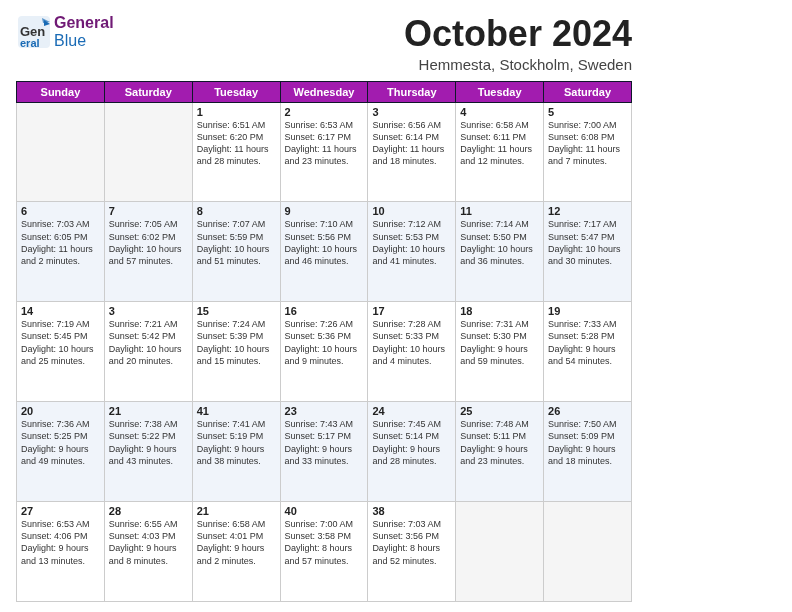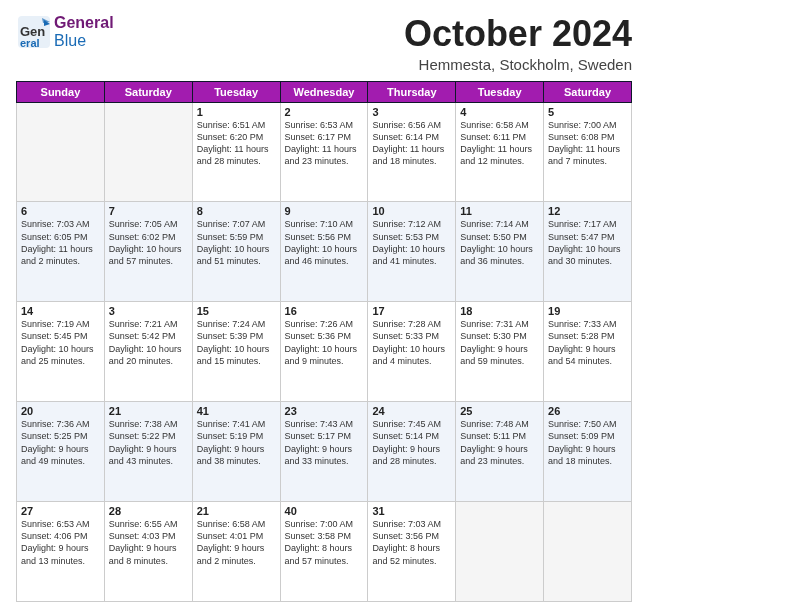--- a/index.html
+++ b/index.html
@@ -165,20 +165,20 @@
             <td><span class="day-num">23</span><span class="day-info">Sunrise: 7:43 AM<br>Sunset: 5:17 PM<br>Daylight: 9 hours and 33 minutes.</span></td>
             <td><span class="day-num">24</span><span class="day-info">Sunrise: 7:45 AM<br>Sunset: 5:14 PM<br>Daylight: 9 hours and 28 minutes.</span></td>
             <td><span class="day-num">25</span><span class="day-info">Sunrise: 7:48 AM<br>Sunset: 5:11 PM<br>Daylight: 9 hours and 23 minutes.</span></td>
             <td><span class="day-num">26</span><span class="day-info">Sunrise: 7:50 AM<br>Sunset: 5:09 PM<br>Daylight: 9 hours and 18 minutes.</span></td>
           </tr>
           <tr>
             <td><span class="day-num">27</span><span class="day-info">Sunrise: 6:53 AM<br>Sunset: 4:06 PM<br>Daylight: 9 hours and 13 minutes.</span></td>
             <td><span class="day-num">28</span><span class="day-info">Sunrise: 6:55 AM<br>Sunset: 4:03 PM<br>Daylight: 9 hours and 8 minutes.</span></td>
             <td><span class="day-num">21</span><span class="day-info">Sunrise: 6:58 AM<br>Sunset: 4:01 PM<br>Daylight: 9 hours and 2 minutes.</span></td>
             <td><span class="day-num">40</span><span class="day-info">Sunrise: 7:00 AM<br>Sunset: 3:58 PM<br>Daylight: 8 hours and 57 minutes.</span></td>
-            <td><span class="day-num">31</span><span class="day-info">Sunrise: 7:03 AM<br>Sunset: 3:56 PM<br>Daylight: 8 hours and 52 minutes.</span></td>
+            <td><span class="day-num">38</span><span class="day-info">Sunrise: 7:03 AM<br>Sunset: 3:56 PM<br>Daylight: 8 hours and 52 minutes.</span></td>
             <td class="empty"></td>
             <td class="empty"></td>
           </tr>
         </tbody>
     </table>
   </div>
 </div>
 
 </body></html>

